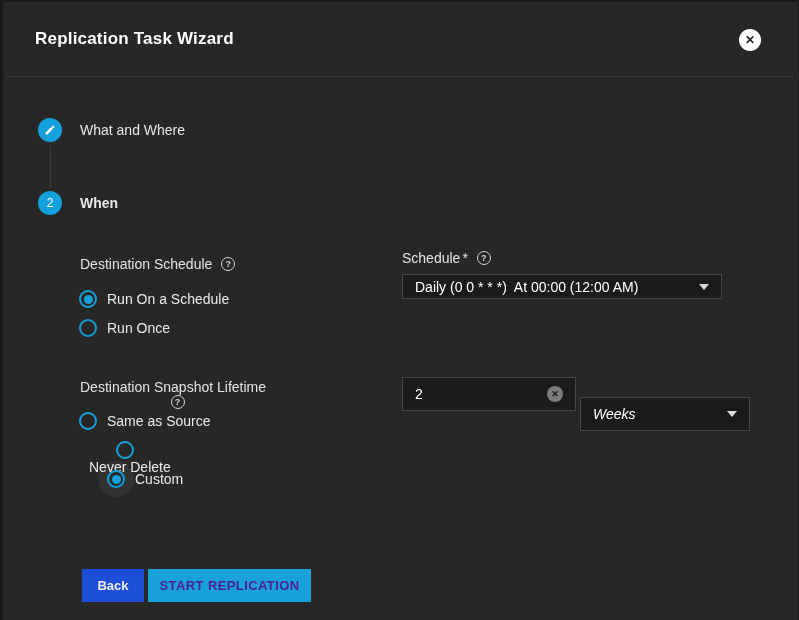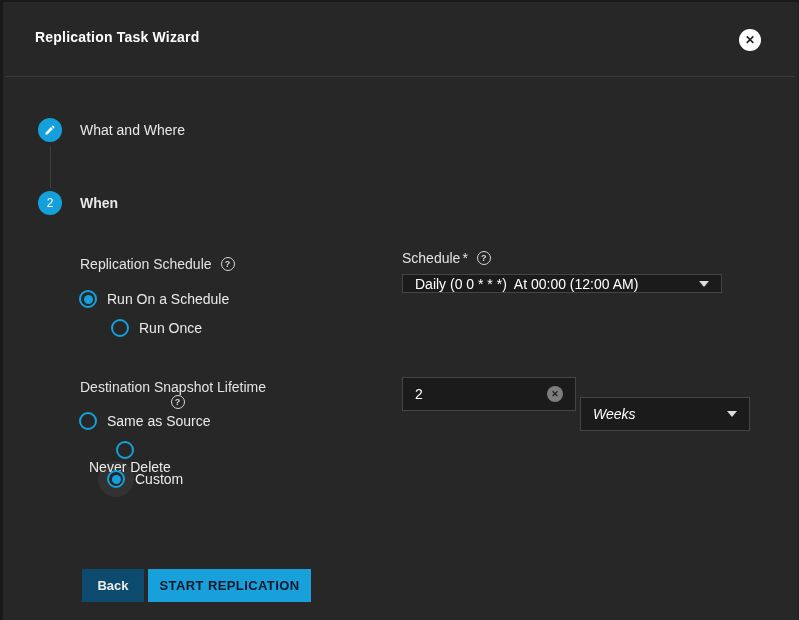--- a/index.html
+++ b/index.html
@@ -11,21 +11,21 @@
     background:#272727; overflow:hidden;
     color:#e6e6e6;
   }
   .edge-left  { position:absolute; left:0; top:0; width:3px; height:100%; background:#191919; }
   .edge-top   { position:absolute; left:0; top:0; width:100%; height:2px; background:#191919; }
   .edge-right { position:absolute; right:0; top:0; width:1px; height:100%; background:#1d1d1d; }
 
   
   .title {
     position:absolute; left:35px; top:29px;
-    font-size:14px; font-weight:bold; color:#ffffff; letter-spacing:0.2px;
+    font-size:17px; font-weight:bold; color:#ffffff; letter-spacing:0.2px;
   }
   .close-btn {
     position:absolute; left:739px; top:29px; width:22px; height:22px;
     background:#ffffff; border-radius:50%;
     display:flex; align-items:center; justify-content:center;
     cursor:pointer;
   }
   .close-btn .x { color:#222; font-size:12px; font-weight:bold; line-height:1; }
   .divider { position:absolute; left:6px; right:5px; top:76px; height:1px; background:#3a3a3a; }
 
@@ -60,21 +60,21 @@
     border:2px solid #14a0db; flex:none;
     display:flex; align-items:center; justify-content:center;
   }
   .radio .dot { width:9px; height:9px; border-radius:50%; background:#14a0db; display:none; }
   .radio.checked .dot { display:block; }
   .radio.halo { box-shadow:0 0 0 9px rgba(255,255,255,0.055); }
   .radio-label { margin-left:10px; font-size:14px; color:#eaeaea; }
 
   
   .field {
-    position:absolute; height:19px; background:#1b1b1b;
+    position:absolute; height:25px; background:#1b1b1b;
     border:1px solid #454545; display:flex; align-items:center;
     padding:0 12px; font-size:14px; color:#ffffff; cursor:pointer;
   }
   .field .value { white-space:pre; overflow:hidden; }
   .caret {
     margin-left:auto; width:0; height:0; flex:none;
     border-left:5px solid transparent; border-right:5px solid transparent;
     border-top:6px solid #dcdcdc;
   }
   .text-input {
@@ -84,24 +84,24 @@
   .clear-btn {
     margin-left:auto; width:16px; height:16px; border-radius:50%;
     background:#7d7d7d; color:#1b1b1b; flex:none;
     display:flex; align-items:center; justify-content:center;
     font-size:9px; font-weight:bold; cursor:pointer;
   }
 
   
   .btn {
     position:absolute; height:33px; border:none; cursor:pointer;
-    font-family:inherit; font-size:13px; font-weight:bold; color:#0f172a;
+    font-family:inherit; font-size:13px; font-weight:bold; color:#4c1d95;
     display:flex; align-items:center; justify-content:center;
   }
-  .btn-back { left:82px; top:569px; width:62px; background:#0c4a6e; color:#f0ede8; }
+  .btn-back { left:82px; top:569px; width:62px; background:#1d4ed8; color:#f0ede8; }
   .btn-submit { left:148px; top:569px; width:163px; background:#17a0da; letter-spacing:0.4px; }
 </style>
 </head>
 <body>
 
 <div class="dialog">
   <div class="edge-left"></div>
   <div class="edge-top"></div>
   <div class="edge-right"></div>
 
@@ -123,30 +123,30 @@
   </div>
   <div class="step-connector"></div>
   <div class="step step-2">
     <span class="step-circle">
       <span>2</span>
     </span>
     <span class="step-label">When</span>
   </div>
 
   <div class="group-label" style="left:80px; top:256px;">
-    <span>Replication Schedule</span>
+    <span>Destination Schedule</span>
     <span class="help-icon">?</span>
   </div>
   <div class="radio-row" style="top:290px;">
     <span class="radio checked">
         <span class="dot"></span>
       </span>
     <span class="radio-label">Run On a Schedule</span>
   </div>
-  <div class="radio-row" style="top:319px;margin-left:32px;">
+  <div class="radio-row" style="top:319px;">
     <span class="radio"></span>
     <span class="radio-label">Run Once</span>
   </div>
 
   <div class="group-label" style="left:402px; top:250px;">
     <span>Schedule</span>
     <span class="req">*</span>
     <span class="help-icon">?</span>
   </div>
   <div class="field" style="left:402px; top:274px; width:320px;">

